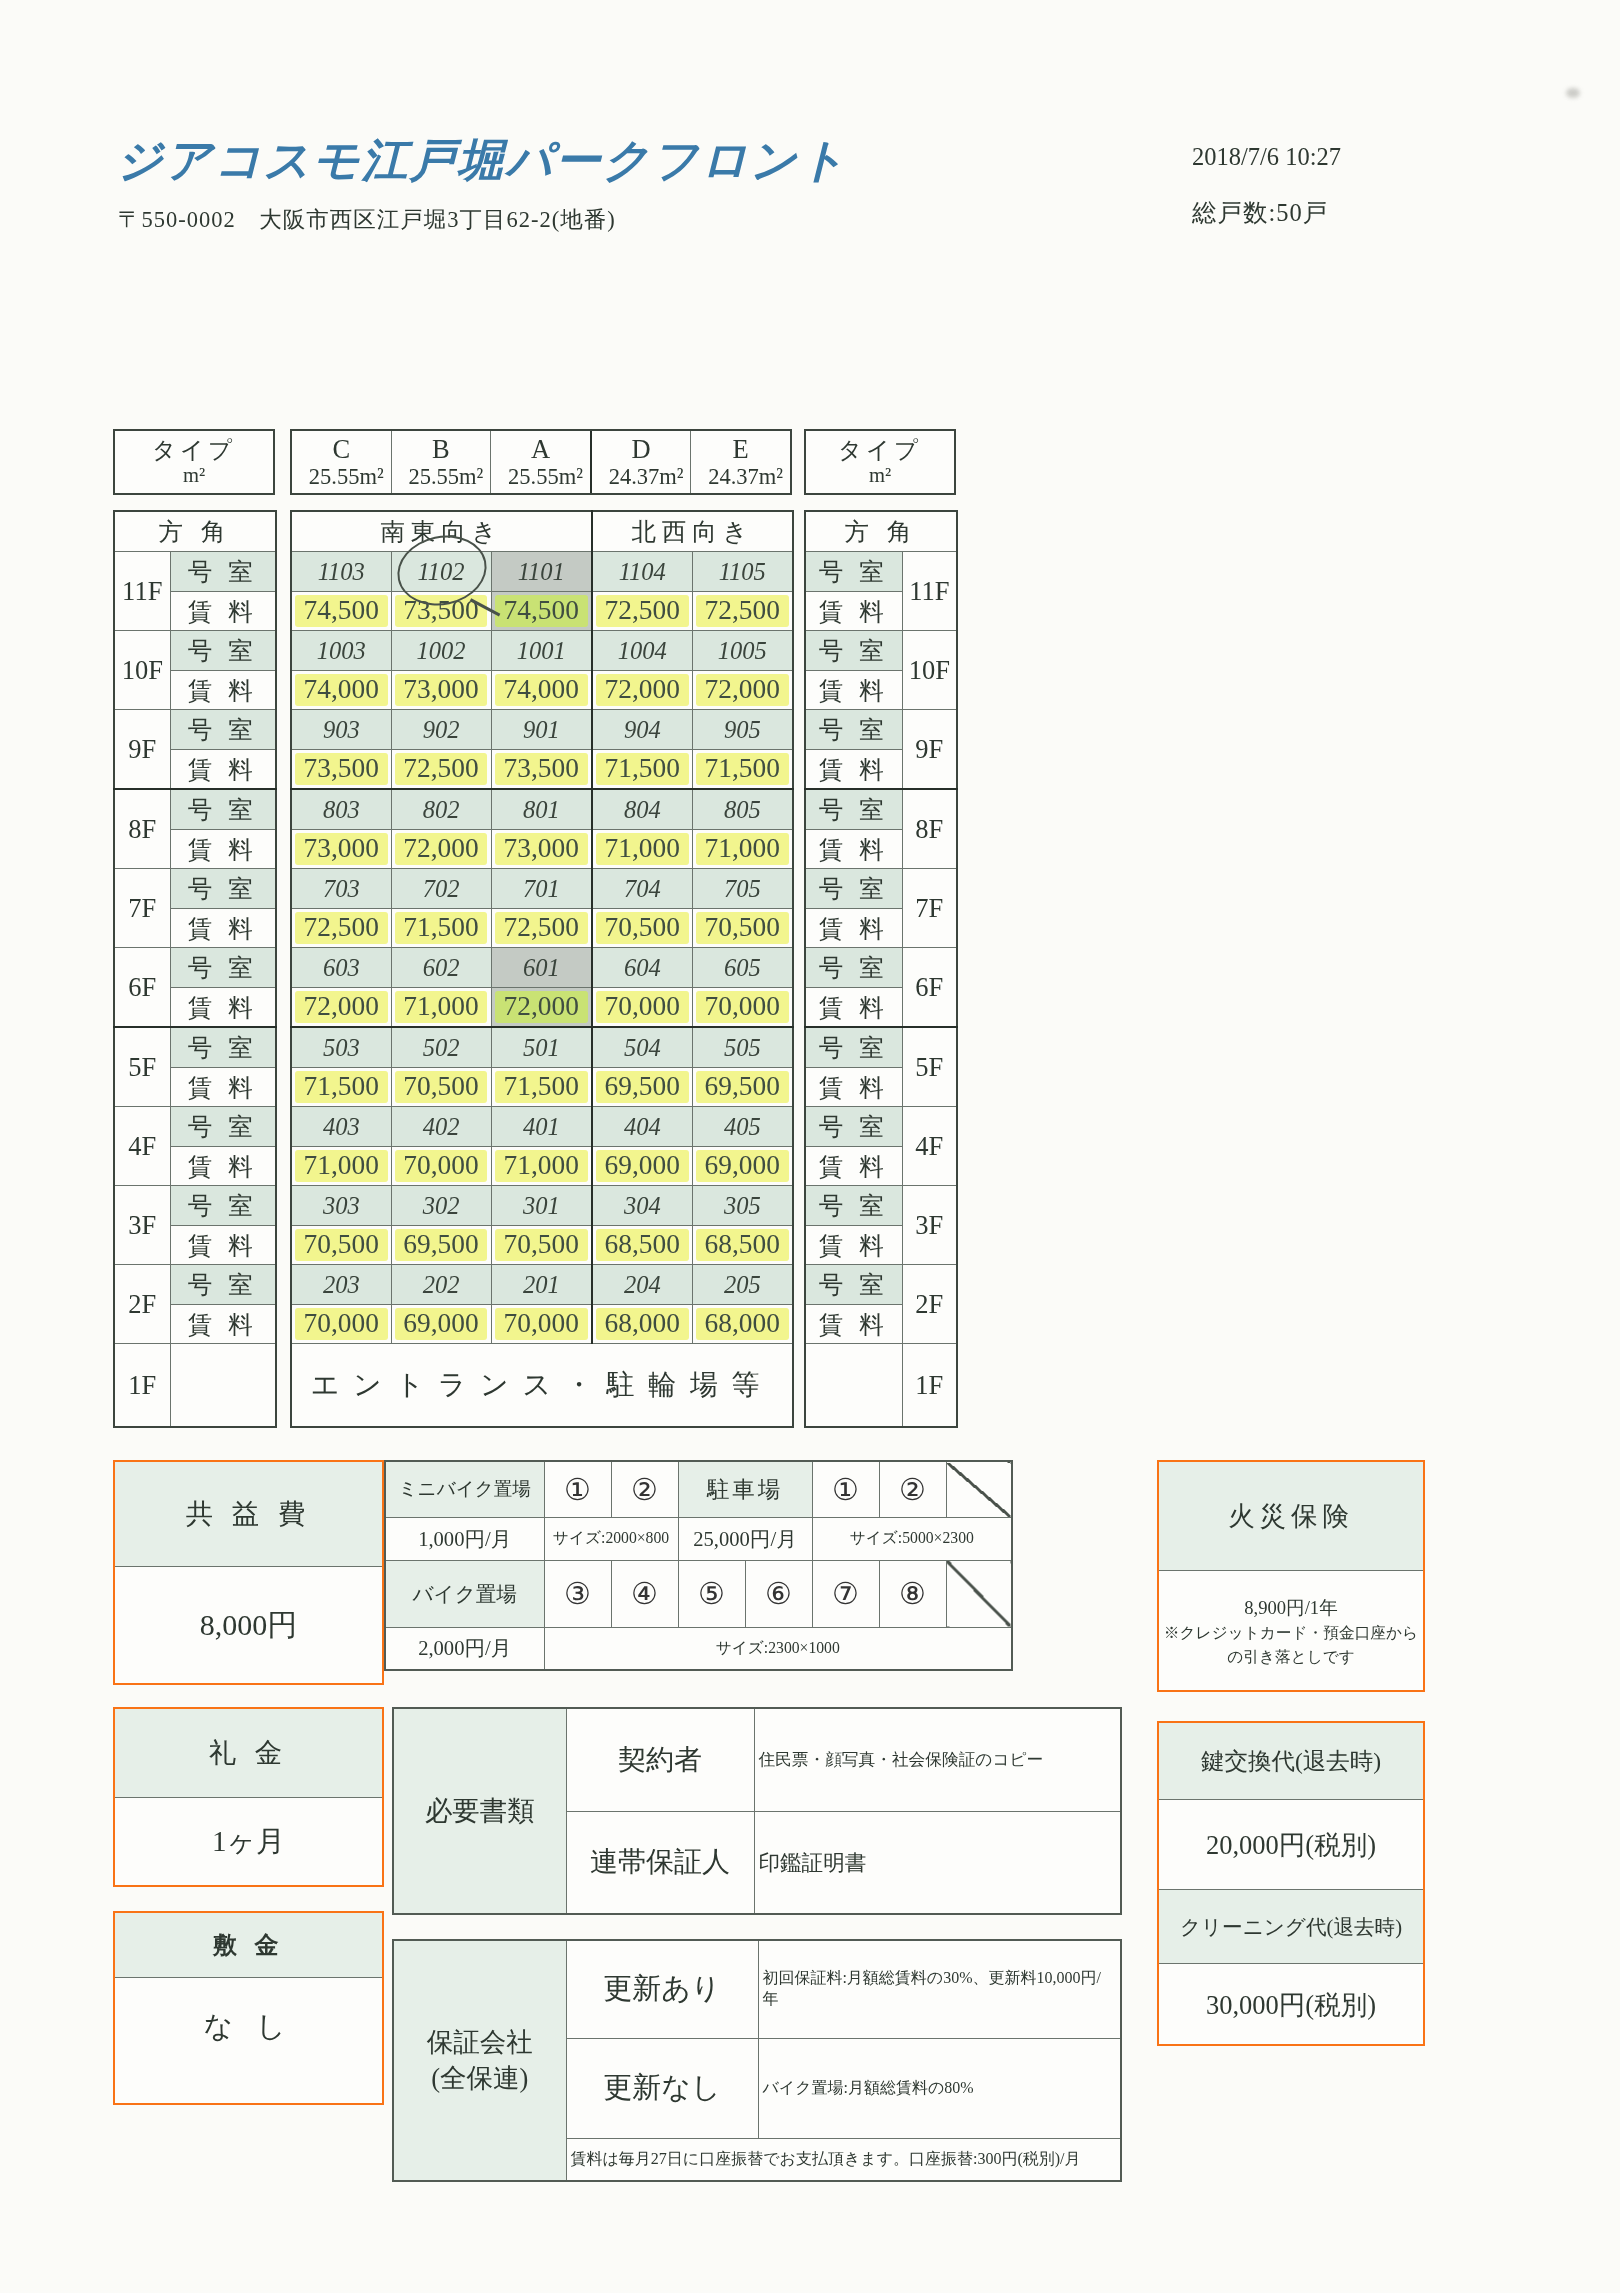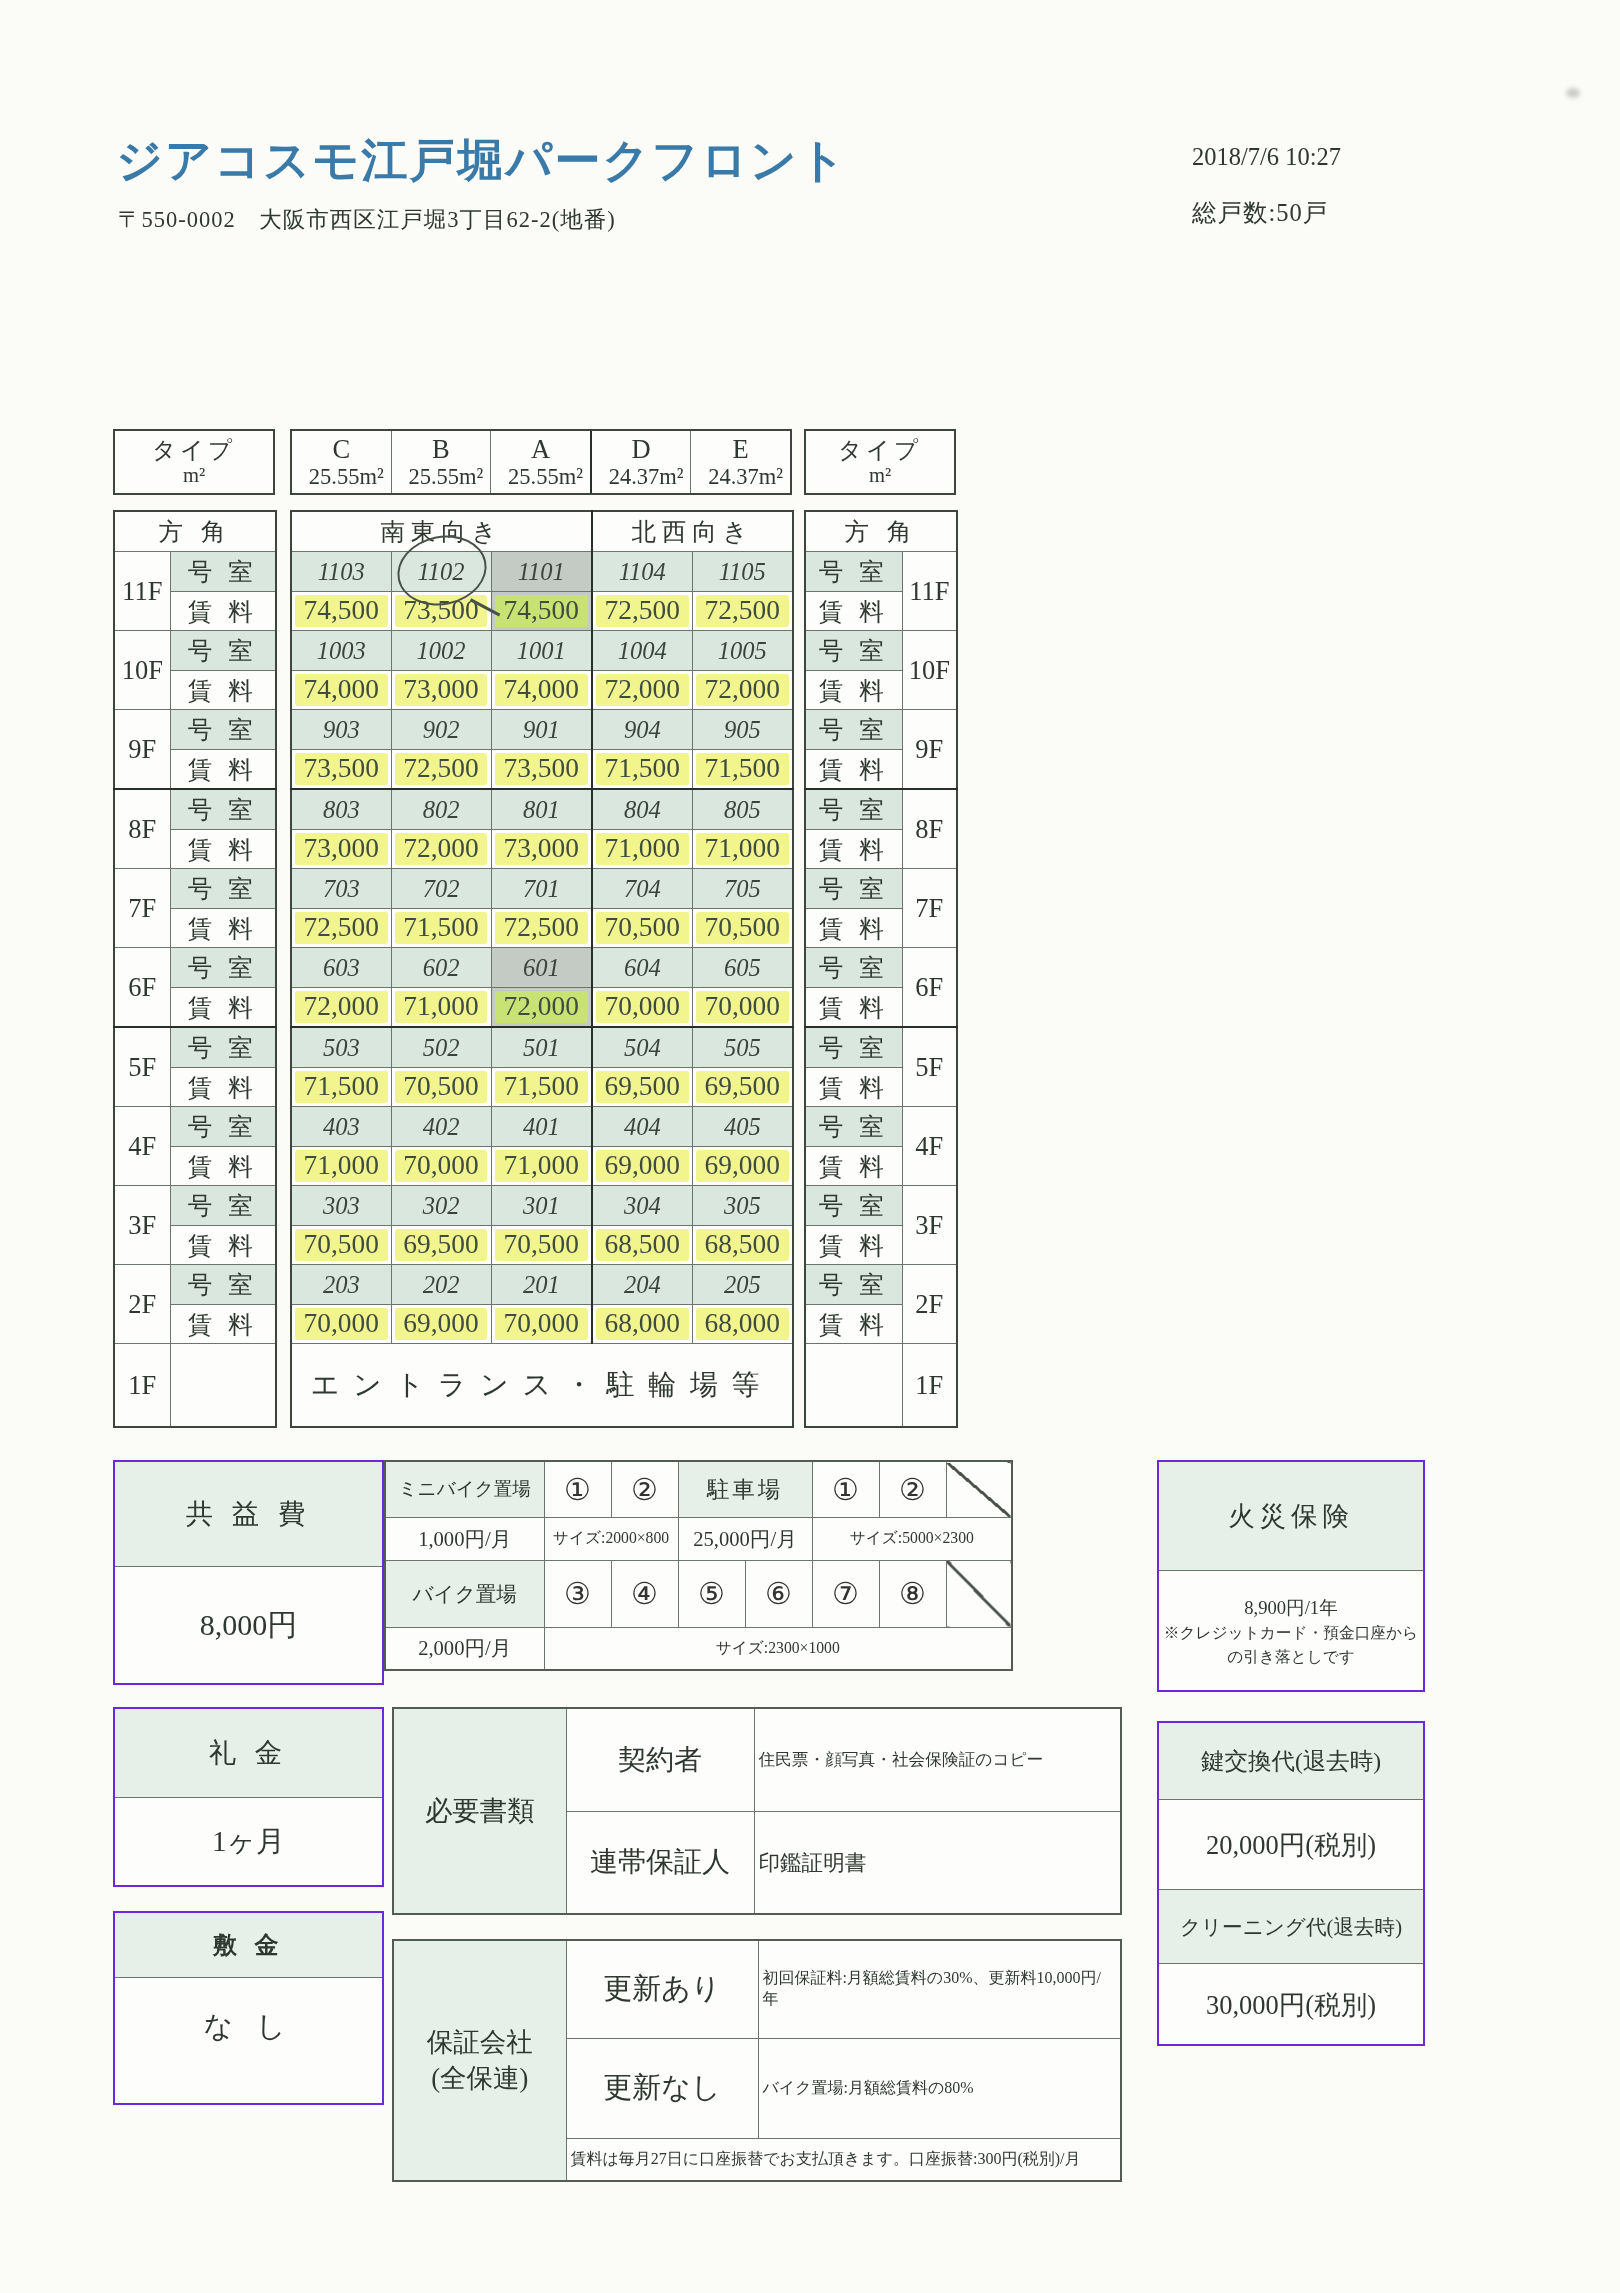--- a/index.html
+++ b/index.html
@@ -17,21 +17,21 @@
   }
   html,body{margin:0;padding:0;}
   body{background:#d8d8d4;}
   .page{
     position:relative;width:1620px;height:2294px;margin:0 auto;
     background:#fbfbf8;overflow:hidden;
     font-family:"Liberation Serif","DejaVu Serif",serif;color:var(--ink);
   }
   .abs{position:absolute;}
   
-  .title{left:116px;top:130px;font-size:46px;font-weight:bold;color:var(--blue);letter-spacing:2px;}
+  .title{left:116px;top:130px;font-size:46px;font-weight:bold;color:var(--blue);letter-spacing:2px;font-style:italic;}
   .address{left:118px;top:204px;font-size:22.5px;letter-spacing:1px;}
   .printed{left:1192px;top:143px;font-size:24.5px;}
   .totalunits{left:1192px;top:196px;font-size:24.5px;letter-spacing:1px;}
   .smudge{left:1566px;top:88px;width:13.7px;height:9.8px;background:#b9b9b4;border-radius:50%;filter:blur(2px);opacity:.7;}
   
   .typebox{border:2px solid var(--line-dark);background:#fdfdfb;box-sizing:border-box;}
   .typebox.side{display:flex;flex-direction:column;align-items:center;justify-content:center;}
   .typebox .tlabel{font-size:23.5px;letter-spacing:3.9px;line-height:1.1;}
   .typebox .tunit{font-size:20.6px;line-height:1.1;}
   .typegrid{display:flex;}
@@ -65,21 +65,21 @@
   .circle{
     position:absolute;left:5.9px;top:-15.7px;width:86px;height:65px;
     border:2.9px solid #49524a;border-radius:50%;transform:rotate(-12deg);
     pointer-events:none;z-index:3;
   }
   .circle::after{
     content:"";position:absolute;right:-7.8px;bottom:-13.7px;width:33px;height:2.9px;
     background:#49524a;transform:rotate(40deg);
   }
   
-  .blk{border:2px solid #6d28d9;box-sizing:border-box;background:#fdfdfb;}
+  .blk{border:2px solid #f97316;box-sizing:border-box;background:#fdfdfb;}
   .blk .brow{display:flex;align-items:center;justify-content:center;box-sizing:border-box;border-top:1px solid var(--line);text-align:center;}
   .blk .brow:first-child{border-top:none;}
   .bh{background:var(--tint);}
   table.grid{border-collapse:collapse;table-layout:fixed;background:#fdfdfb;border:2px solid #525b54;}
   table.grid td{border:1px solid var(--line);text-align:center;vertical-align:middle;padding:0 3.9px;box-sizing:border-box;}
   td.gtint{background:var(--tint);}
   .slot{font-size:30px;color:#333;}
   td.diag{
     background-image:linear-gradient(to right top,transparent calc(50% - 1.5px),#4a524b calc(50% - 1.5px),#4a524b calc(50% + 1.5px),transparent calc(50% + 1.5px));
   }

